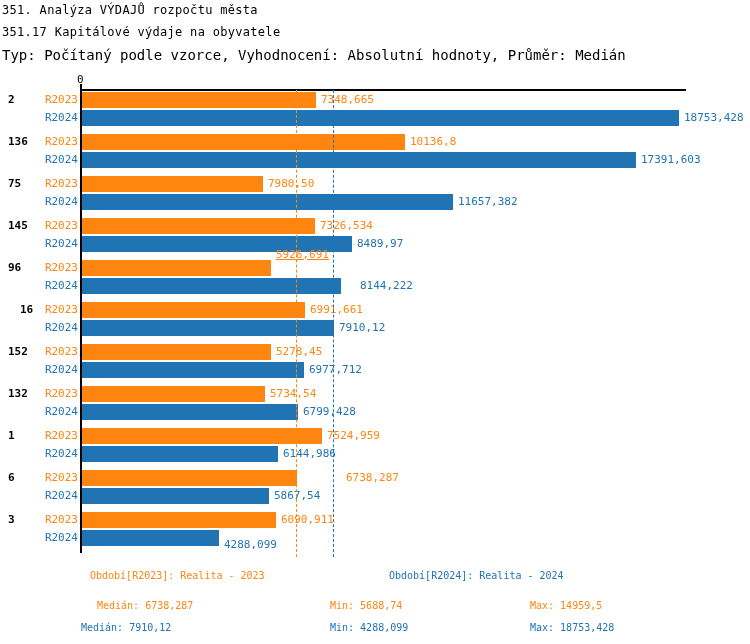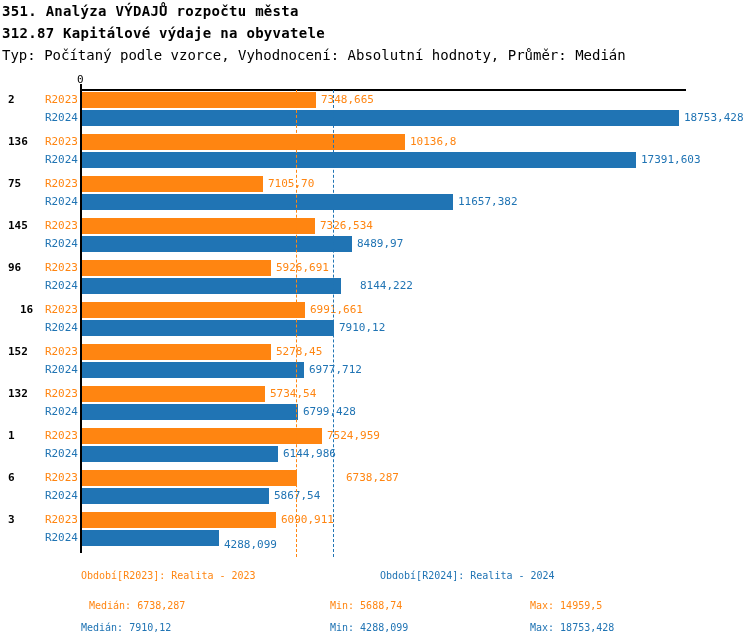--- a/index.html
+++ b/index.html
@@ -2,38 +2,38 @@
 <html><head>
 <meta charset="utf-8">
 <style>
   html, body { margin: 0; padding: 0; background: #ffffff; }
   body {
     width: 750px; height: 644px; position: relative; overflow: hidden;
     font-family: "DejaVu Sans Mono", "Liberation Mono", monospace;
     color: #000;
   }
   .abs { position: absolute; white-space: nowrap; }
-  .title { font-size: 14px; font-weight: bold; letter-spacing: 0.3px; }
+  .title { font-size: 12px; font-weight: normal; letter-spacing: 0.3px; }
   .meta  { font-size: 14px; }
   .axis-h { position: absolute; background: #000; height: 2px; }
   .axis-v { position: absolute; background: #000; width: 2px; }
   .zero-label { font-size: 11px; }
   .cat-label { font-size: 11px; font-weight: bold; height: 16px; line-height: 16px; }
   .series-label { font-size: 11px; height: 16px; line-height: 16px; width: 38px; text-align: right; }
   .bar { position: absolute; height: 16px; }
   .bar-value { font-size: 11px; height: 16px; line-height: 16px; }
   .median-line { position: absolute; width: 0; border-left: 1px dashed; z-index: 5; }
-  .legend-text { font-size: 10px; }
+  .legend-text { font-size: 10px; margin-left: 9px; }
   .stat-text { font-size: 10px; }
 </style>
 </head>
 <body>
 
 <div class="abs title" style="left: 2px; top: 3px; color: rgb(0, 0, 0);">351. Analýza VÝDAJŮ rozpočtu města</div>
-<div class="abs title" style="left: 2px; top: 25px; color: rgb(0, 0, 0);">312.87 Kapitálové výdaje na obyvatele</div>
+<div class="abs title" style="left: 2px; top: 25px; color: rgb(0, 0, 0);">351.17 Kapitálové výdaje na obyvatele</div>
 <div class="abs meta" style="left: 2px; top: 47px; color: rgb(0, 0, 0);">Typ: Počítaný podle vzorce, Vyhodnocení: Absolutní hodnoty, Průměr: Medián</div>
 
 <div>
   <div class="abs zero-label" style="left:77px; top:73px;">0</div>
   <div class="axis-v" style="left:80px; top:84px; height:469px;"></div>
   <div class="axis-h" style="left:80px; top:89px; width:606px;"></div>
   <div id="plot">
       <div class="abs cat-label" style="left: 8px; top: 92px;">2</div>
       <div class="abs series-label" style="left: 40px; top: 92px; color: rgb(255, 133, 17);">R2023</div>
       <div class="bar" style="left: 82px; top: 92px; width: 234px; background: rgb(255, 133, 17);"></div>
@@ -44,35 +44,35 @@
       <div class="abs cat-label" style="left: 8px; top: 134px;">136</div>
       <div class="abs series-label" style="left: 40px; top: 134px; color: rgb(255, 133, 17);">R2023</div>
       <div class="bar" style="left: 82px; top: 134px; width: 323px; background: rgb(255, 133, 17);"></div>
       <div class="abs bar-value" style="left: 410px; top: 134px; color: rgb(255, 133, 17);">10136,8</div>
       <div class="abs series-label" style="left: 40px; top: 152px; color: rgb(32, 116, 180);">R2024</div>
       <div class="bar" style="left: 82px; top: 152px; width: 554px; background: rgb(32, 116, 180);"></div>
       <div class="abs bar-value" style="left: 641px; top: 152px; color: rgb(32, 116, 180);">17391,603</div>
       <div class="abs cat-label" style="left: 8px; top: 176px;">75</div>
       <div class="abs series-label" style="left: 40px; top: 176px; color: rgb(255, 133, 17);">R2023</div>
       <div class="bar" style="left: 82px; top: 176px; width: 181px; background: rgb(255, 133, 17);"></div>
-      <div class="abs bar-value" style="left: 268px; top: 176px; color: rgb(255, 133, 17);">7105,70</div>
+      <div class="abs bar-value" style="left: 268px; top: 176px; color: rgb(255, 133, 17);">7980,50</div>
       <div class="abs series-label" style="left: 40px; top: 194px; color: rgb(32, 116, 180);">R2024</div>
       <div class="bar" style="left: 82px; top: 194px; width: 371px; background: rgb(32, 116, 180);"></div>
       <div class="abs bar-value" style="left: 458px; top: 194px; color: rgb(32, 116, 180);">11657,382</div>
       <div class="abs cat-label" style="left: 8px; top: 218px;">145</div>
       <div class="abs series-label" style="left: 40px; top: 218px; color: rgb(255, 133, 17);">R2023</div>
       <div class="bar" style="left: 82px; top: 218px; width: 233px; background: rgb(255, 133, 17);"></div>
       <div class="abs bar-value" style="left: 320px; top: 218px; color: rgb(255, 133, 17);">7326,534</div>
       <div class="abs series-label" style="left: 40px; top: 236px; color: rgb(32, 116, 180);">R2024</div>
       <div class="bar" style="left: 82px; top: 236px; width: 270px; background: rgb(32, 116, 180);"></div>
       <div class="abs bar-value" style="left: 357px; top: 236px; color: rgb(32, 116, 180);">8489,97</div>
       <div class="abs cat-label" style="left: 8px; top: 260px;">96</div>
       <div class="abs series-label" style="left: 40px; top: 260px; color: rgb(255, 133, 17);">R2023</div>
       <div class="bar" style="left: 82px; top: 260px; width: 189px; background: rgb(255, 133, 17);"></div>
-      <div class="abs bar-value" style="left: 276px; top: 260px; color: rgb(255, 133, 17);">5926,691</div>
+      <div class="abs bar-value" style="left: 276px; top: 247px; color: rgb(255, 133, 17); text-decoration: underline;">5926,691</div>
       <div class="abs series-label" style="left: 40px; top: 278px; color: rgb(32, 116, 180);">R2024</div>
       <div class="bar" style="left: 82px; top: 278px; width: 259px; background: rgb(32, 116, 180);"></div>
       <div class="abs bar-value" style="left: 360px; top: 278px; color: rgb(32, 116, 180);">8144,222</div>
       <div class="abs cat-label" style="left: 20px; top: 302px;">16</div>
       <div class="abs series-label" style="left: 40px; top: 302px; color: rgb(255, 133, 17);">R2023</div>
       <div class="bar" style="left: 82px; top: 302px; width: 223px; background: rgb(255, 133, 17);"></div>
       <div class="abs bar-value" style="left: 310px; top: 302px; color: rgb(255, 133, 17);">6991,661</div>
       <div class="abs series-label" style="left: 40px; top: 320px; color: rgb(32, 116, 180);">R2024</div>
       <div class="bar" style="left: 82px; top: 320px; width: 252px; background: rgb(32, 116, 180);"></div>
       <div class="abs bar-value" style="left: 339px; top: 320px; color: rgb(32, 116, 180);">7910,12</div>
@@ -112,19 +112,19 @@
       <div class="bar" style="left: 82px; top: 530px; width: 137px; background: rgb(32, 116, 180);"></div>
       <div class="abs bar-value" style="left: 224px; top: 530px; color: rgb(32, 116, 180); margin-top: 7px;">4288,099</div>
       <div class="median-line" style="left: 296px; top: 90px; height: 467px; border-left-color: rgb(255, 133, 17);"></div>
       <div class="median-line" style="left: 333px; top: 90px; height: 467px; border-left-color: rgb(32, 116, 180);"></div>
     </div>
 </div>
 
 <div class="abs legend-text" style="left: 81px; top: 570px; color: rgb(255, 133, 17);">Období[R2023]: Realita - 2023</div>
 <div class="abs legend-text" style="left: 380px; top: 570px; color: rgb(32, 116, 180);">Období[R2024]: Realita - 2024</div>
 
-<div class="abs stat-text" style="left: 89px; top: 600px; color: rgb(255, 133, 17);">Medián: 6738,287</div>
+<div class="abs stat-text" style="left: 97px; top: 600px; color: rgb(255, 133, 17);">Medián: 6738,287</div>
 <div class="abs stat-text" style="left: 330px; top: 600px; color: rgb(255, 133, 17);">Min: 5688,74</div>
 <div class="abs stat-text" style="left: 530px; top: 600px; color: rgb(255, 133, 17);">Max: 14959,5</div>
 
 <div class="abs stat-text" style="left: 81px; top: 622px; color: rgb(32, 116, 180);">Medián: 7910,12</div>
 <div class="abs stat-text" style="left: 330px; top: 622px; color: rgb(32, 116, 180);">Min: 4288,099</div>
 <div class="abs stat-text" style="left: 530px; top: 622px; color: rgb(32, 116, 180);">Max: 18753,428</div>
 
 </body></html>

